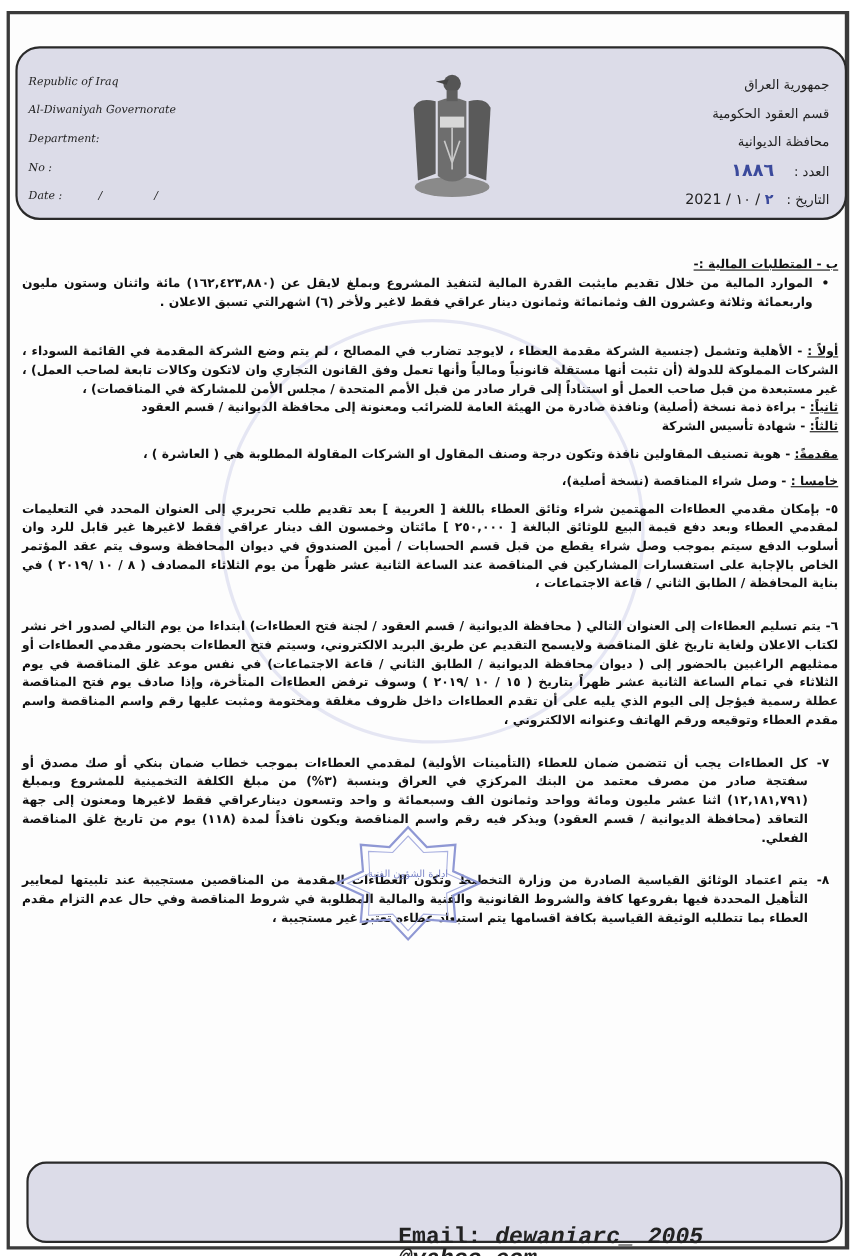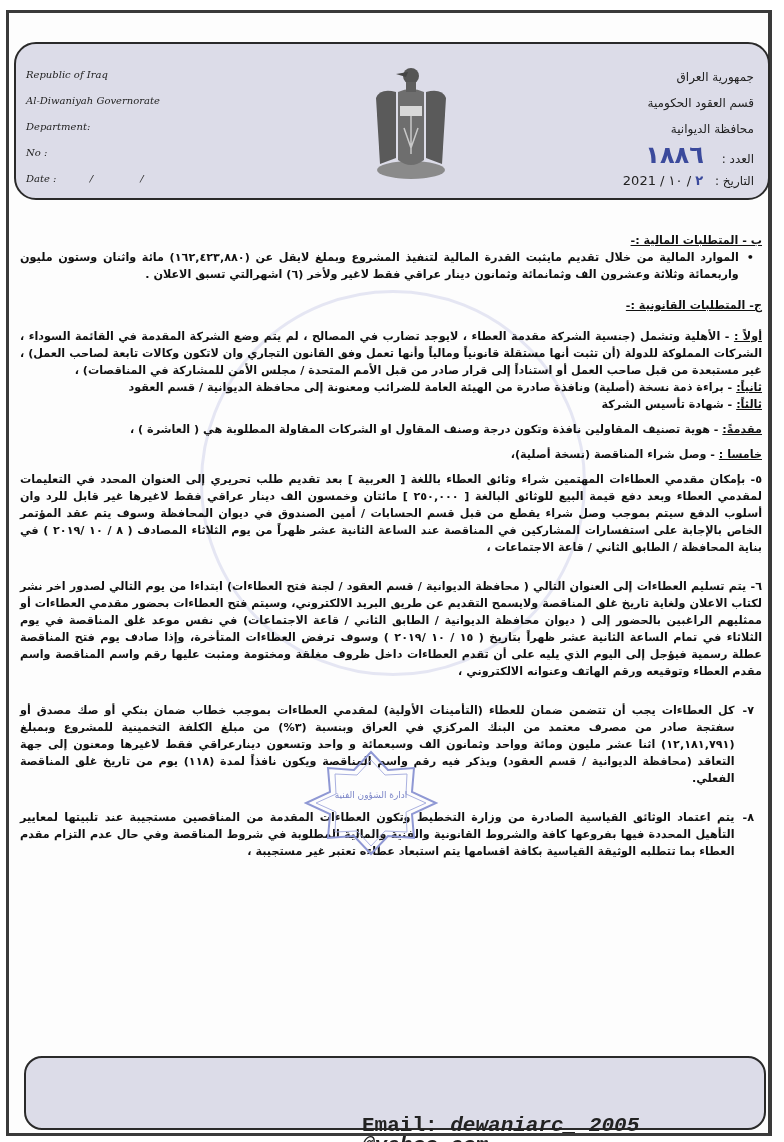--- a/index.html
+++ b/index.html
@@ -24,21 +24,21 @@
   .hdr-en div { height: 26px; line-height: 26px; }
   .date-slashes { margin-left: 30px; letter-spacing: 22px; }
   .emblem {
     position: absolute; left: 350px; top: 14px; width: 90px; height: 130px;
   }
   .hdr-ar {
     position: absolute; right: 14px; top: 20px; width: 260px; direction: rtl; text-align: right;
     font-family: "DejaVu Sans", sans-serif; font-size: 12px; color: #222;
   }
   .hdr-ar div { height: 26px; line-height: 26px; }
-  .ref-num { color: #3b4a9c; font-size: 24px; font-weight: bold; margin-right: 14px; letter-spacing: 2px; }
+  .ref-num { color: #3b4a9c; font-size: 16px; font-weight: bold; margin-right: 14px; letter-spacing: 2px; }
   .ref-date { color: #222; font-size: 13px; margin-right: 8px; }
   .ref-date .hand { color: #3b4a9c; font-weight: bold; }
 
   .body-text {
     position: absolute; left: 20px; top: 232px; width: 742px;
     direction: rtl; text-align: justify; color: #111;
     font-family: "DejaVu Sans", sans-serif; font-size: 11.2px; font-weight: bold; line-height: 17px;
   }
   .section-title { text-decoration: underline; margin: 0; }
   .u { text-decoration: underline; }
@@ -125,21 +125,20 @@
 <div class="watermark"></div>
 
 <div class="body-text">
   <p class="section-title">ب - المتطلبات المالية :-</p>
   <div class="bullet-row">
     <span class="bullet-dot">•</span>
     <p>الموارد المالية من خلال تقديم مايثبت القدرة المالية لتنفيذ المشروع وبملغ لايقل عن (١٦٢,٤٢٣,٨٨٠) مائة واثنان وستون مليون واربعمائة وثلاثة وعشرون الف وثمانمائة وثمانون دينار عراقي فقط لاغير ولأخر (٦) اشهرالتي تسبق الاعلان .</p>
   </div>
 
   <div class="gap-m"></div>
-  <p class="section-title">ج- المتطلبات القانونية :-</p>
   <div class="gap-m"></div>
 
   <p class="para">
     <span class="u">أولاً :</span>
     <span>- الأهلية وتشمل (جنسية الشركة مقدمة العطاء ، لايوجد تضارب في المصالح ، لم يتم وضع الشركة المقدمة في القائمة السوداء ، الشركات المملوكة للدولة (أن تثبت أنها مستقلة قانونياً ومالياً وأنها تعمل وفق القانون التجاري وان لاتكون وكالات تابعة لصاحب العمل) ، غير مستبعدة من قبل صاحب العمل أو استناداً إلى قرار صادر من قبل الأمم المتحدة / مجلس الأمن للمشاركة في المناقصات) ،</span>
   </p>
   <p class="para">
     <span class="u">ثانياً:</span>
     <span>- براءة ذمة نسخة (أصلية) ونافذة صادرة من الهيئة العامة للضرائب ومعنونة إلى محافظة الديوانية / قسم العقود</span>
   </p>

